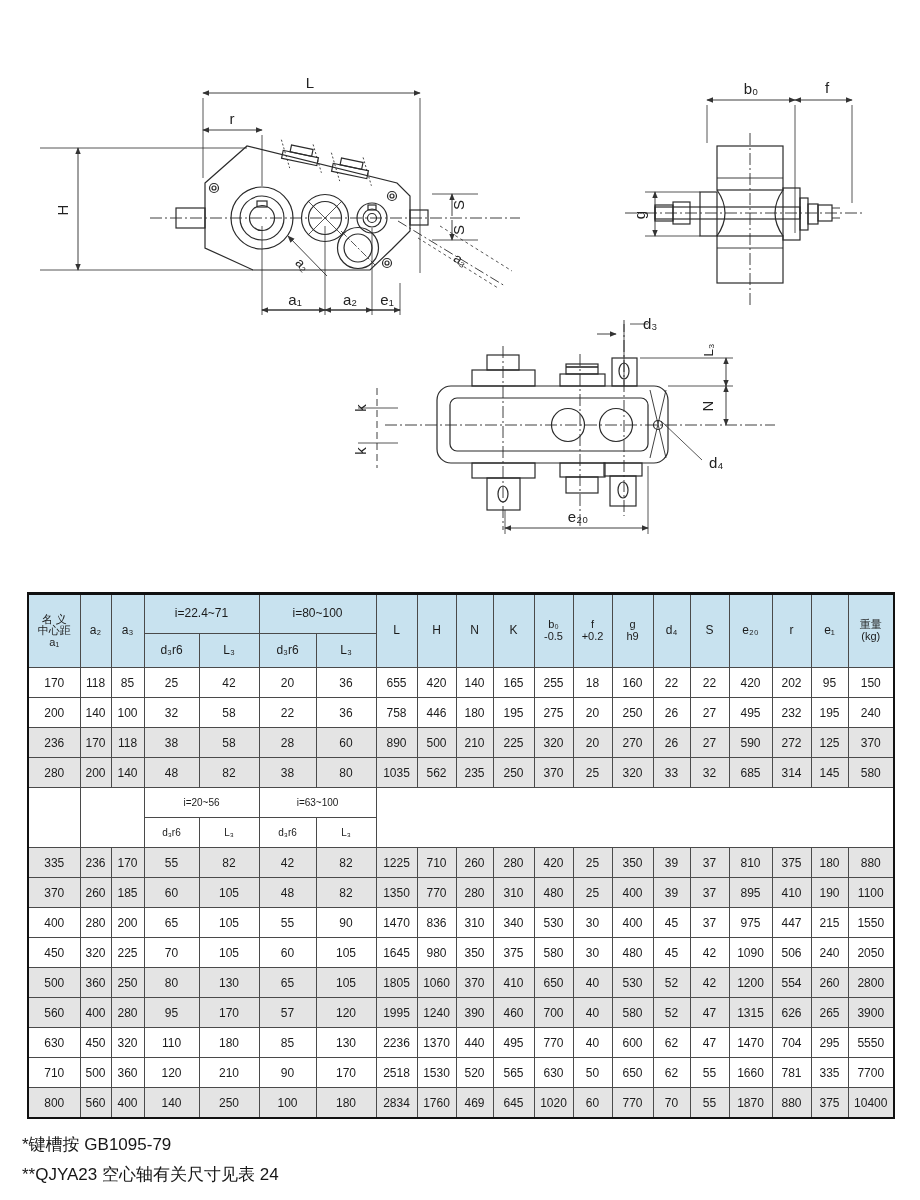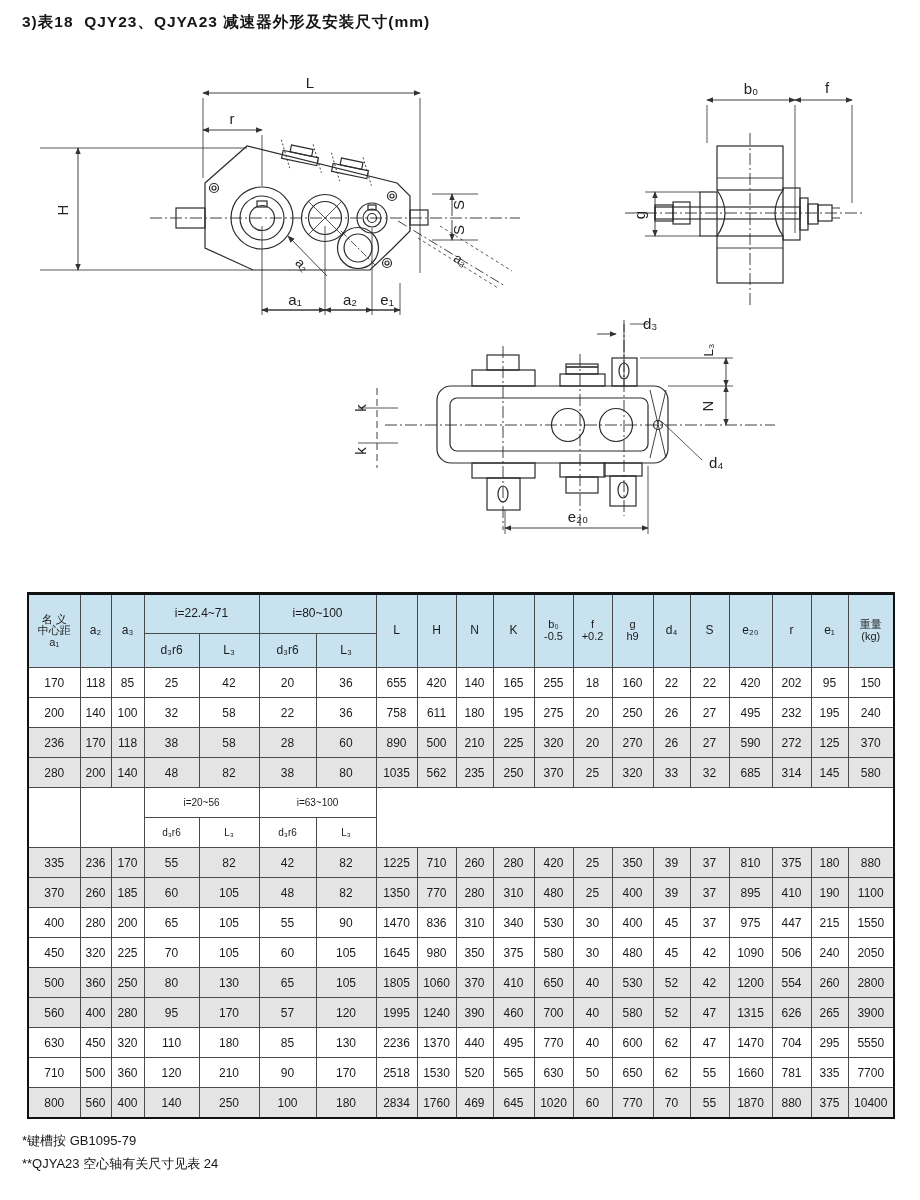--- a/index.html
+++ b/index.html
@@ -17,29 +17,28 @@
   #dimtable th,#dimtable td{border:1px solid #4a4a4a;padding:0;height:29px;
             font-weight:normal;color:#1b1b1b;overflow:hidden;}
   #dimtable thead th{background:#c8e2ef;font-size:12px;line-height:1.15;}
   #dimtable thead tr:first-child th{height:38px;}
   #dimtable thead tr:last-child th{height:33px;}
   #dimtable{border:2px solid #111;}
   #dimtable thead{border-top:3px solid #111;}
   tr.shaded td{background:#e4e4e4;}
   tbody.mid td{height:31px;background:#ffffff;font-size:10px;}
   .hsub{font-size:11px;line-height:1.05;}
-  #footnotes{position:absolute;left:22px;top:1130px;font-size:13px;line-height:1.75;
+  #footnotes{position:absolute;left:22px;top:1130px;font-size:17px;line-height:1.75;
              white-space:pre;}
 </style>
 </head>
 <body>
 
 <div id="page">
 
-  <div id="title">3)表18  QJY23、QJYA23 减速器外形及安装尺寸(mm)</div>
 
   <div id="drawings">
   <svg width="920" height="532" viewBox="0 0 920 532">
     <defs>
       <marker id="arr" viewBox="0 0 10 10" refX="9" refY="5" markerWidth="8" markerHeight="8" orient="auto-start-reverse">
         <path d="M0,1 L10,5 L0,9 z" fill="#333"></path>
       </marker>
     </defs>
 
     <g stroke="#2b2b2b" fill="none" stroke-width="1.2">
@@ -327,21 +326,21 @@
         </tr>
         <tr>
           <td>200</td>
           <td>140</td>
           <td>100</td>
           <td>32</td>
           <td>58</td>
           <td>22</td>
           <td>36</td>
           <td>758</td>
-          <td>611</td>
+          <td>446</td>
           <td>180</td>
           <td>195</td>
           <td>275</td>
           <td>20</td>
           <td>250</td>
           <td>26</td>
           <td>27</td>
           <td>495</td>
           <td>232</td>
           <td>195</td>

